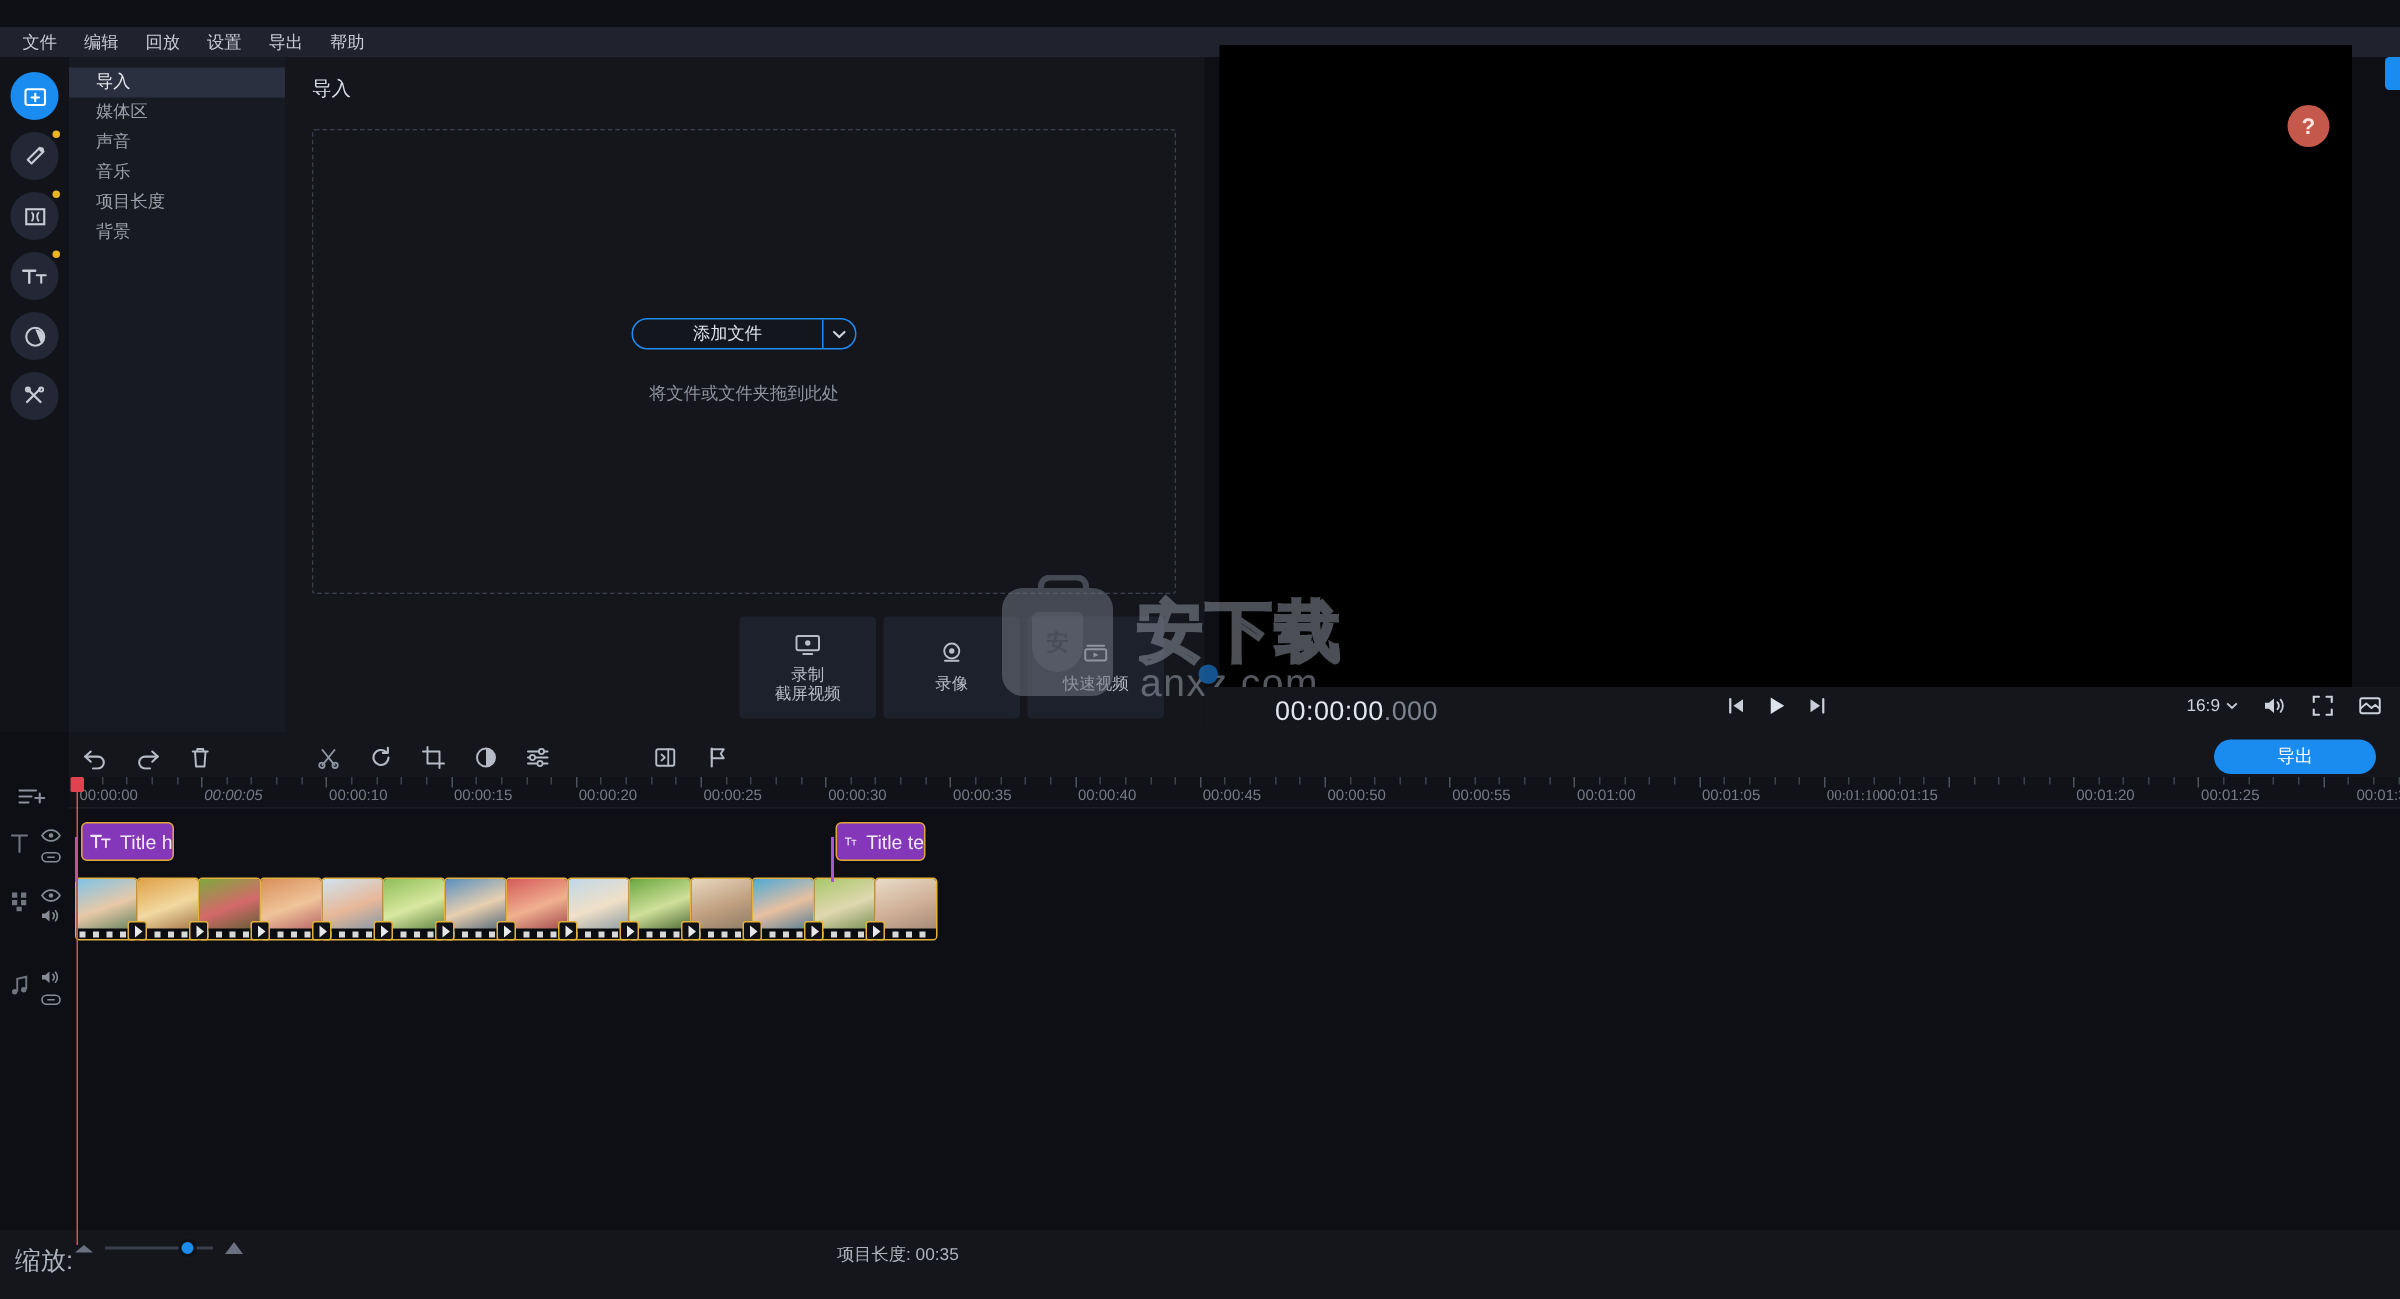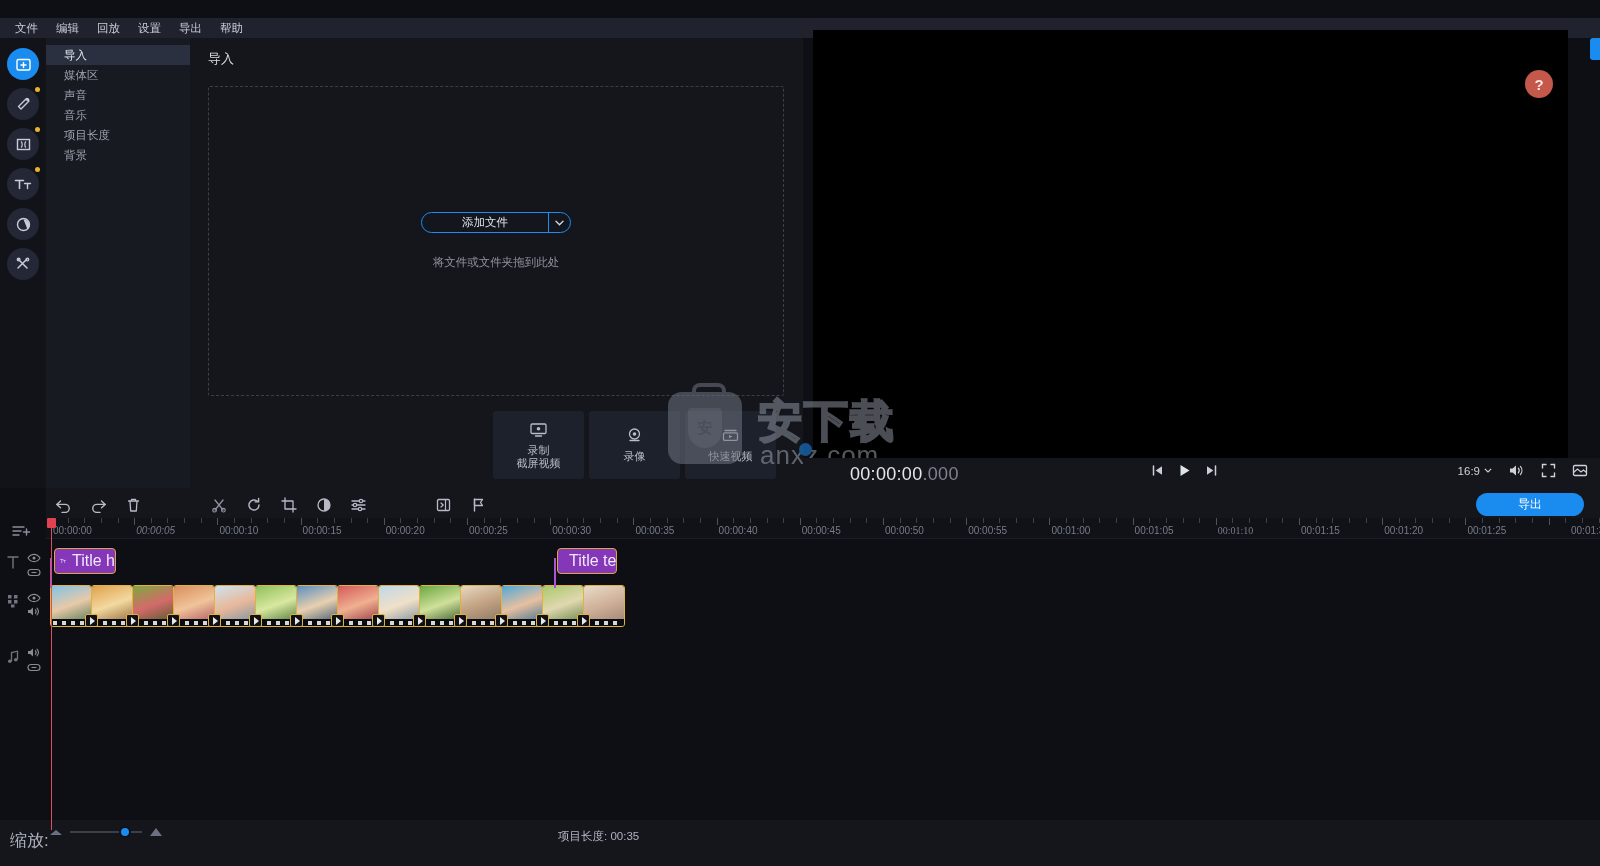--- a/index.html
+++ b/index.html
@@ -223,21 +223,21 @@
   .trackdiv {
     position: absolute; left: 0; width: 1554px; height: 1px; background: #1a1d25;
   }
   .titleclip {
     position: absolute; height: 26px; background: #8437b8;
     border: 1.5px solid #e0a83a; border-radius: 4px;
     display: flex; align-items: center; gap: 6px; padding-left: 5px;
     overflow: hidden; box-shadow: 0 0 0 1px rgba(0,0,0,.3);
   }
   .titleclip span {
-    font-size: 16px; color: #f1e9f7; white-space: nowrap;
+    font-size: 13px; color: #f1e9f7; white-space: nowrap;
   }
   .videostrip {
     position: absolute; left: 4px; top: 47px; height: 42px; display: flex;
   }
   .vclip {
     width: 42px; height: 42px; border: 1.5px solid #e3b23c; border-radius: 3px;
     overflow: hidden; position: relative; margin-right: -1px;
   }
   .vclip .img { position:absolute; inset:0; }
   .vclip .strip {
@@ -676,21 +676,21 @@
       <div class="tick" style="left: 1119.88px;"></div>
       <div class="tick" style="left: 1136.52px;"></div>
       <div class="tick" style="left: 1153.16px;"></div>
       <div class="tick major" style="left: 1169.8px;"></div>
       <div class="ticklabel" style="left: 1171.8px; font-family: Liberation Serif, serif;">00:01:10</div>
       <div class="tick" style="left: 1186.44px;"></div>
       <div class="tick" style="left: 1203.08px;"></div>
       <div class="tick" style="left: 1219.72px;"></div>
       <div class="tick" style="left: 1236.36px;"></div>
       <div class="tick major" style="left: 1253px;"></div>
-      <div class="ticklabel" style="left: 1255px;">00:01:15</div>
+      <div class="ticklabel" style="left: 1207px;">00:01:15</div>
       <div class="tick" style="left: 1269.64px;"></div>
       <div class="tick" style="left: 1286.28px;"></div>
       <div class="tick" style="left: 1302.92px;"></div>
       <div class="tick" style="left: 1319.56px;"></div>
       <div class="tick major" style="left: 1336.2px;"></div>
       <div class="ticklabel" style="left: 1338.2px;">00:01:20</div>
       <div class="tick" style="left: 1352.84px;"></div>
       <div class="tick" style="left: 1369.48px;"></div>
       <div class="tick" style="left: 1386.12px;"></div>
       <div class="tick" style="left: 1402.76px;"></div>

